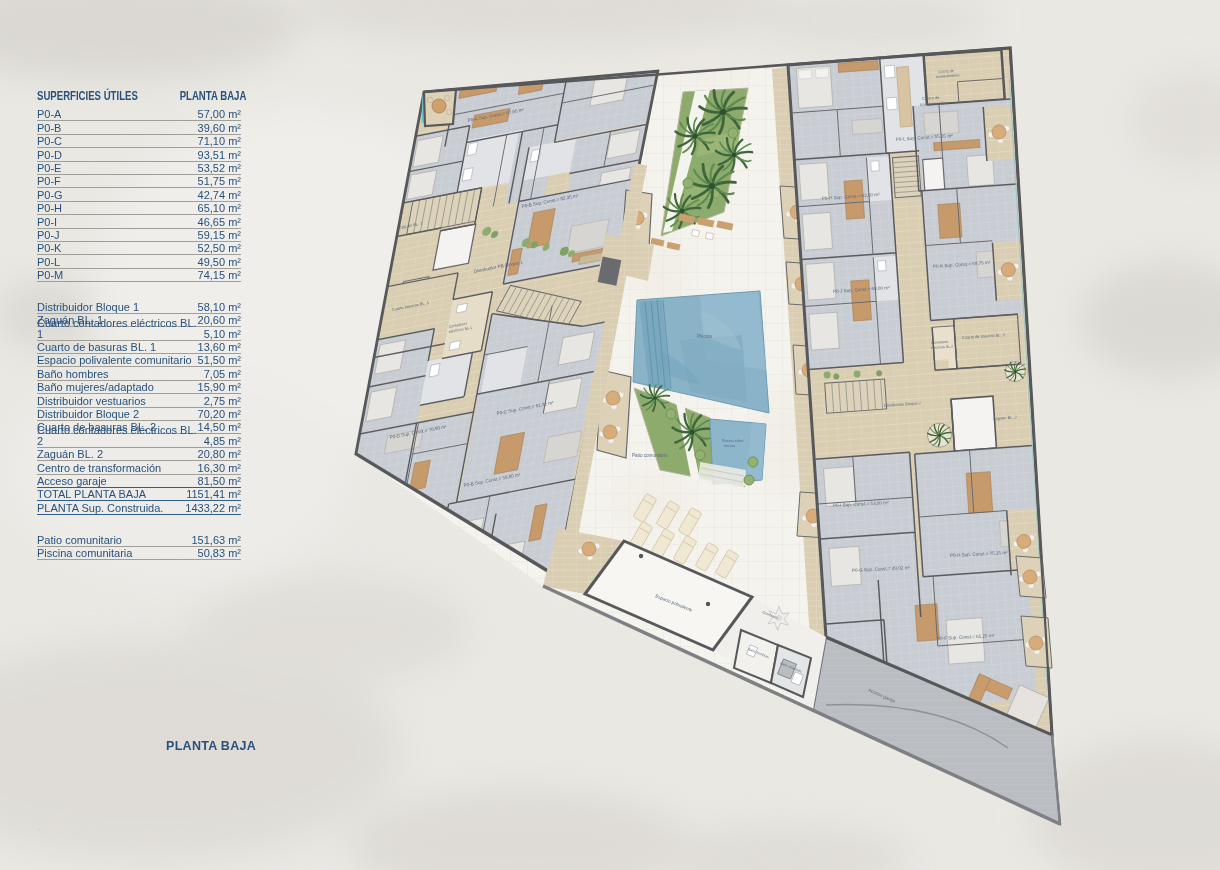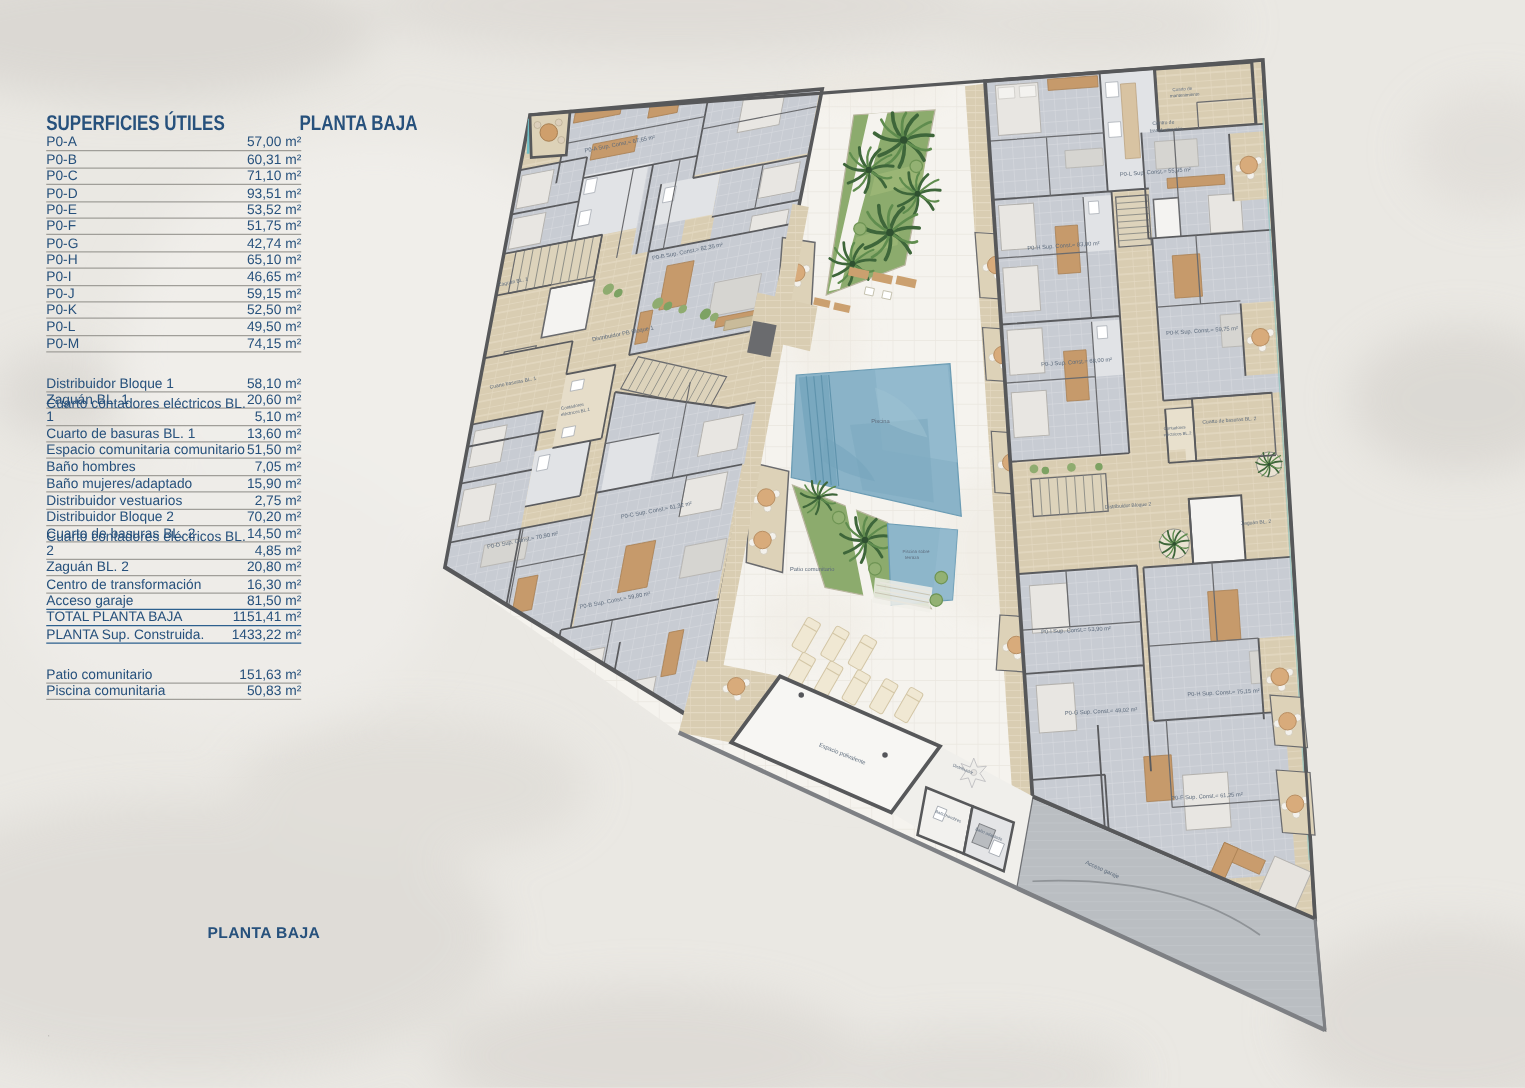--- a/index.html
+++ b/index.html
@@ -1,19 +1,19 @@
 <!DOCTYPE html>
 <html><head>
 <meta charset="utf-8">
 <style>
   html,body{margin:0;padding:0;}
   body{width:1220px;height:870px;overflow:hidden;background:#eae8e3;font-family:"Liberation Sans",sans-serif;position:relative;}
   #paper{position:absolute;left:0;top:0;width:1220px;height:870px;}
   #tbl{position:absolute;left:37px;top:89px;width:204px;color:#27517c;}
-  #tbl .hdr{display:flex;justify-content:space-between;font-size:17px;font-weight:bold;letter-spacing:0;margin-bottom:0;white-space:nowrap;height:19px;}
+  #tbl .hdr{display:flex;justify-content:space-between;font-size:12px;font-weight:bold;letter-spacing:0;margin-bottom:0;white-space:nowrap;height:19px;}
   #tbl .r{display:flex;justify-content:space-between;align-items:flex-end;border-bottom:1px solid #a09e99;font-size:11px;height:12.4px;line-height:11px;}
   #tbl .r .v{white-space:nowrap;}
   #tbl .tot{border-bottom:1.3px solid #2d608e;font-weight:normal;}
   #tbl .pre{border-bottom:1.3px solid #2d608e;}
   #tbl .gap1{height:18.4px;}
   #tbl .gap2{height:18.7px;}
   #plabel{position:absolute;left:166px;top:739px;font-size:12.5px;font-weight:bold;color:#27517c;letter-spacing:.3px;}
   #corner{position:absolute;left:38px;top:826px;font-size:6px;color:#8a8a88;}
 </style>
 </head>
@@ -608,21 +608,21 @@
       <span style="display:inline-block;transform:scaleX(.8);transform-origin:0 50%;">SUPERFICIES ÚTILES</span>
       <span style="display:inline-block;transform:scaleX(.8);transform-origin:100% 50%;">PLANTA BAJA</span>
     </div>
   <div class="b1">
     <div class="r">
         <span>P0-A</span>
         <span class="v">57,00 m²</span>
       </div>
     <div class="r">
         <span>P0-B</span>
-        <span class="v">60,31 m²</span>
+        <span class="v">39,60 m²</span>
       </div>
     <div class="r">
         <span>P0-C</span>
         <span class="v">71,10 m²</span>
       </div>
     <div class="r">
         <span>P0-D</span>
         <span class="v">93,51 m²</span>
       </div>
     <div class="r">
@@ -674,21 +674,21 @@
       </div>
     <div class="r">
         <span>Cuarto contadores eléctricos BL. 1</span>
         <span class="v">5,10 m²</span>
       </div>
     <div class="r">
         <span>Cuarto de basuras BL. 1</span>
         <span class="v">13,60 m²</span>
       </div>
     <div class="r">
-        <span>Espacio comunitaria comunitario</span>
+        <span>Espacio polivalente comunitario</span>
         <span class="v">51,50 m²</span>
       </div>
     <div class="r">
         <span>Baño hombres</span>
         <span class="v">7,05 m²</span>
       </div>
     <div class="r">
         <span>Baño mujeres/adaptado</span>
         <span class="v">15,90 m²</span>
       </div>

